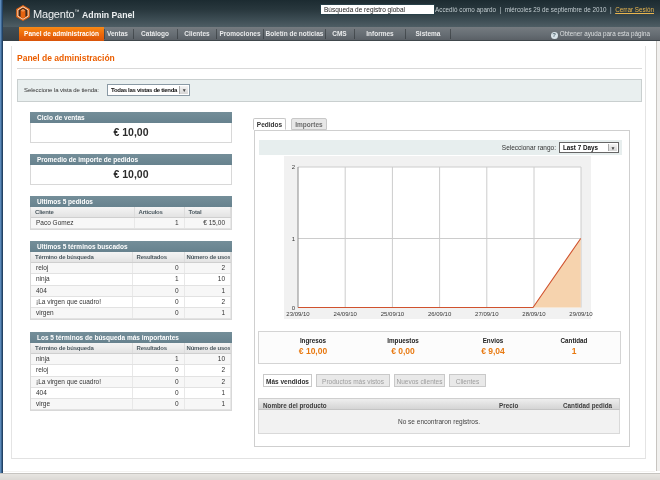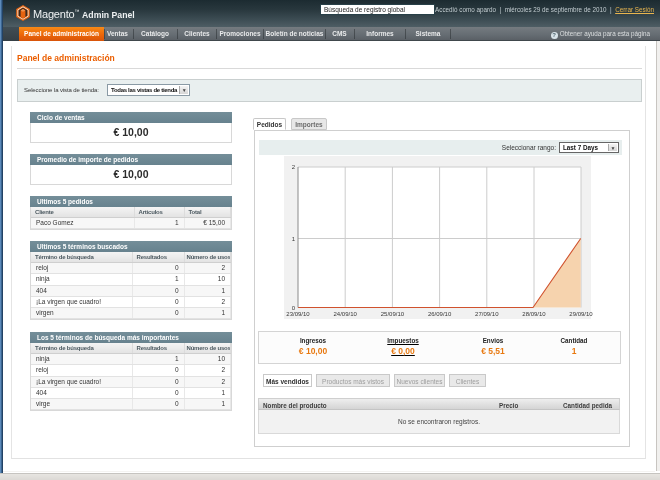--- a/index.html
+++ b/index.html
@@ -313,27 +313,27 @@
     <text x="250" y="159.5">28/09/10</text>
     <text x="297" y="159.5">29/09/10</text>
   </g>
 </svg>
 
 <div class="abs" id="totals">
   <div class="tcell" style="left:9px;">
       <div class="l">Ingresos</div>
       <div class="v">€ 10,00</div>
     </div>
-  <div class="tcell" style="left:99px;text-decoration:underline;">
+  <div class="tcell" style="left:99px;">
       <div class="l">Impuestos</div>
       <div class="v">€ 0,00</div>
     </div>
   <div class="tcell" style="left:189px;">
       <div class="l">Envios</div>
-      <div class="v">€ 5,51</div>
+      <div class="v">€ 9,04</div>
     </div>
   <div class="tcell" style="left:270px;">
       <div class="l">Cantidad</div>
       <div class="v">1</div>
     </div>
 </div>
 
 <div class="abs btab on" style="left:263px;width:49px;">Más vendidos</div>
 <div class="abs btab off" style="left:316px;width:74px;">Productos más vistos</div>
 <div class="abs btab off" style="left:394px;width:51px;">Nuevos clientes</div>

